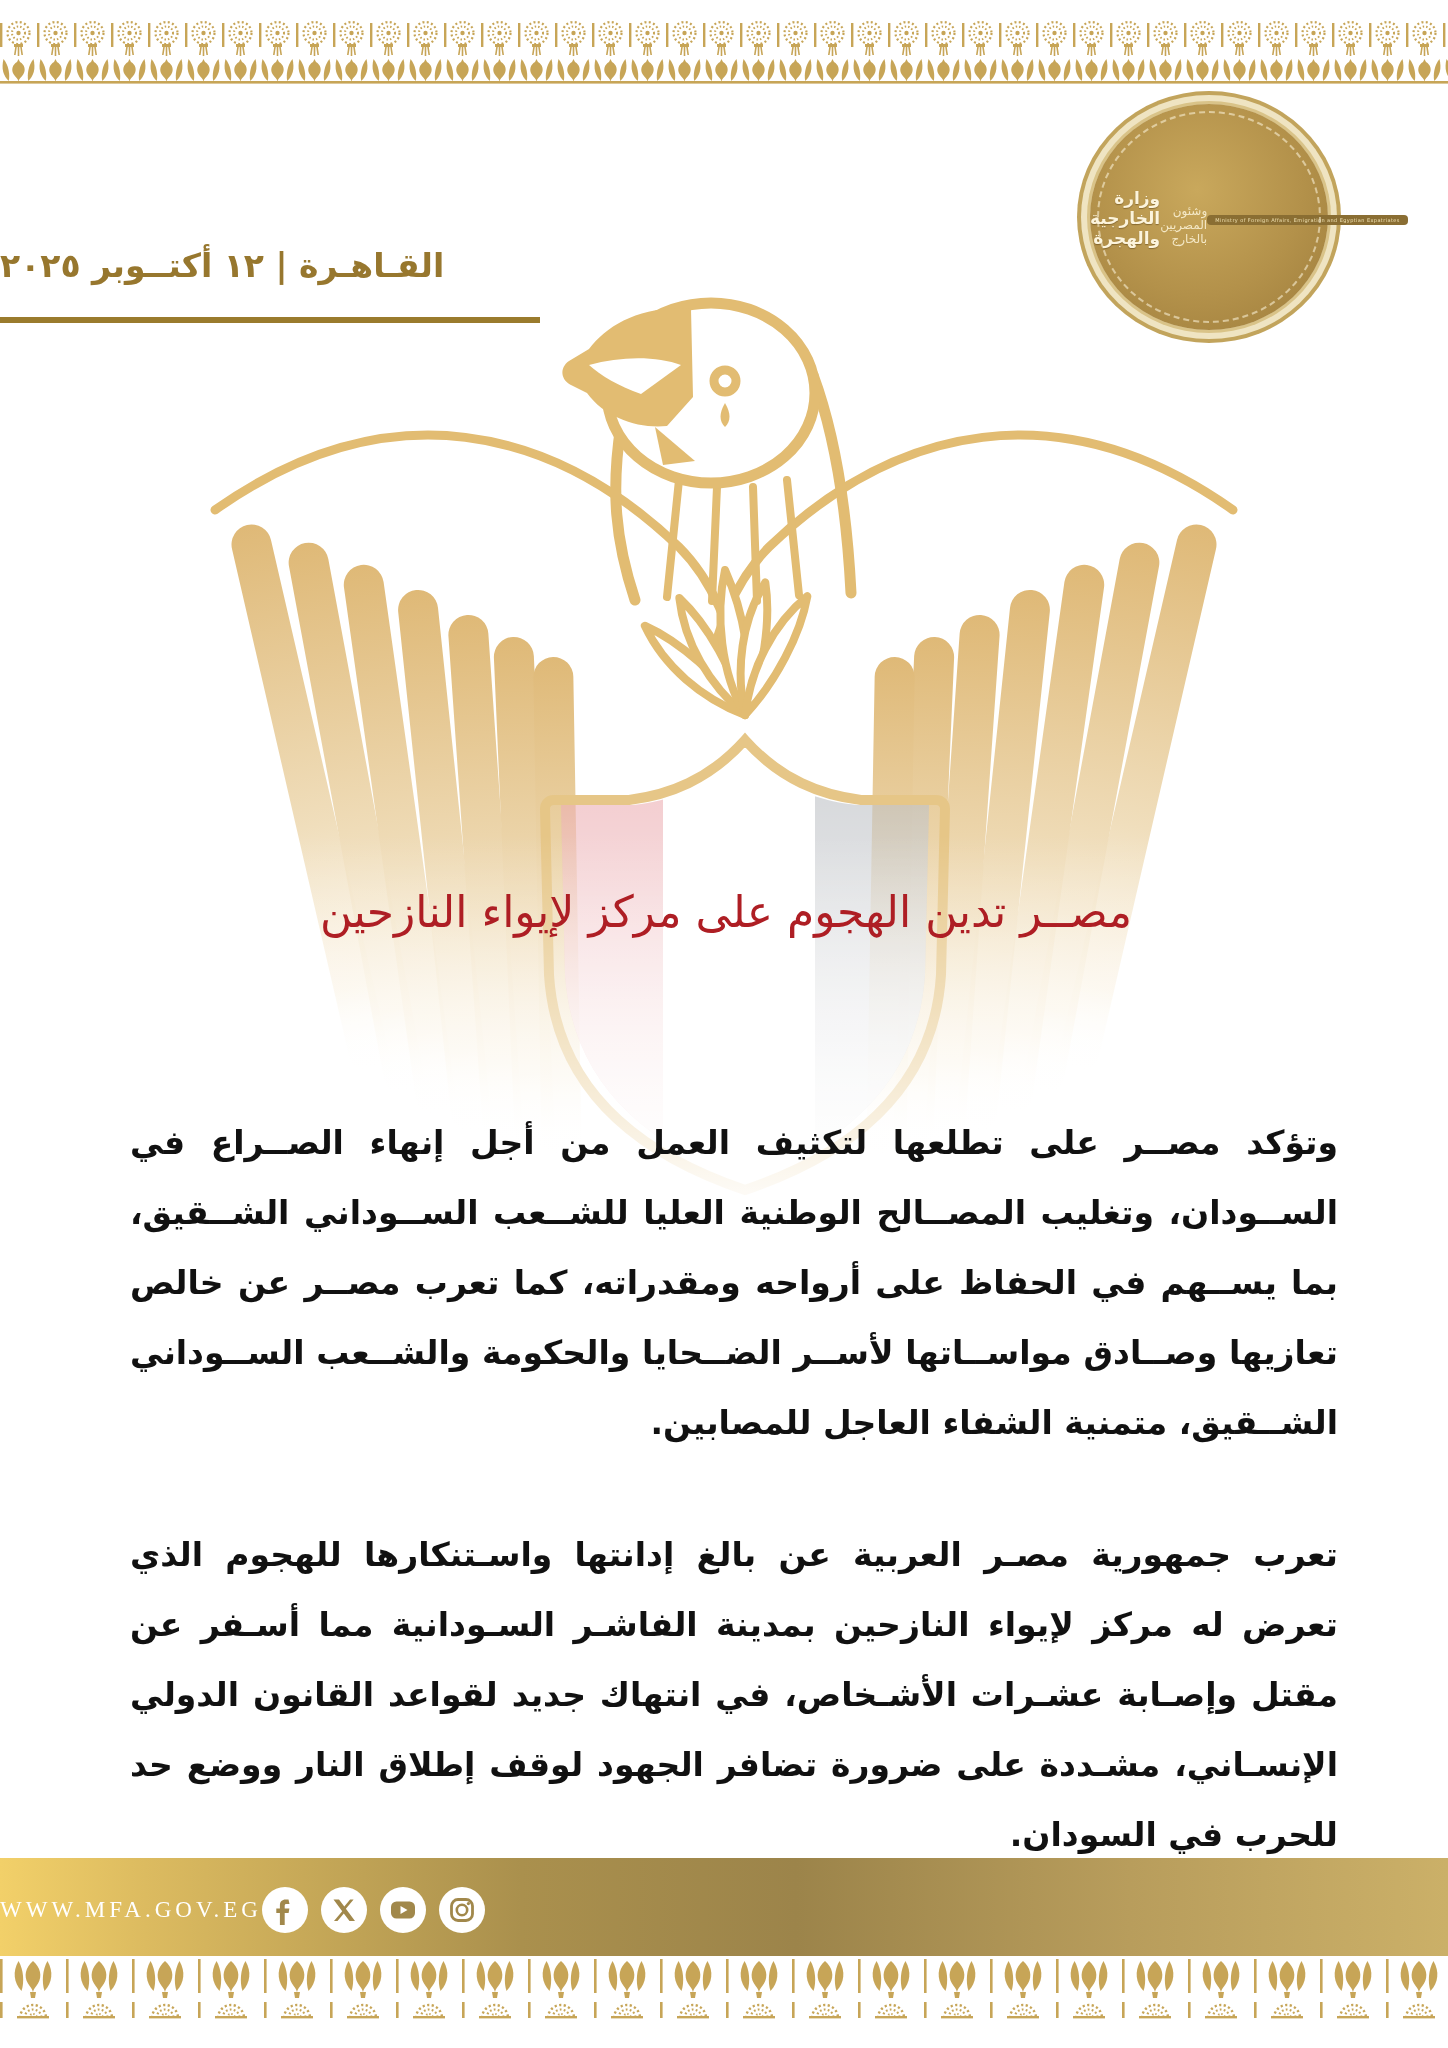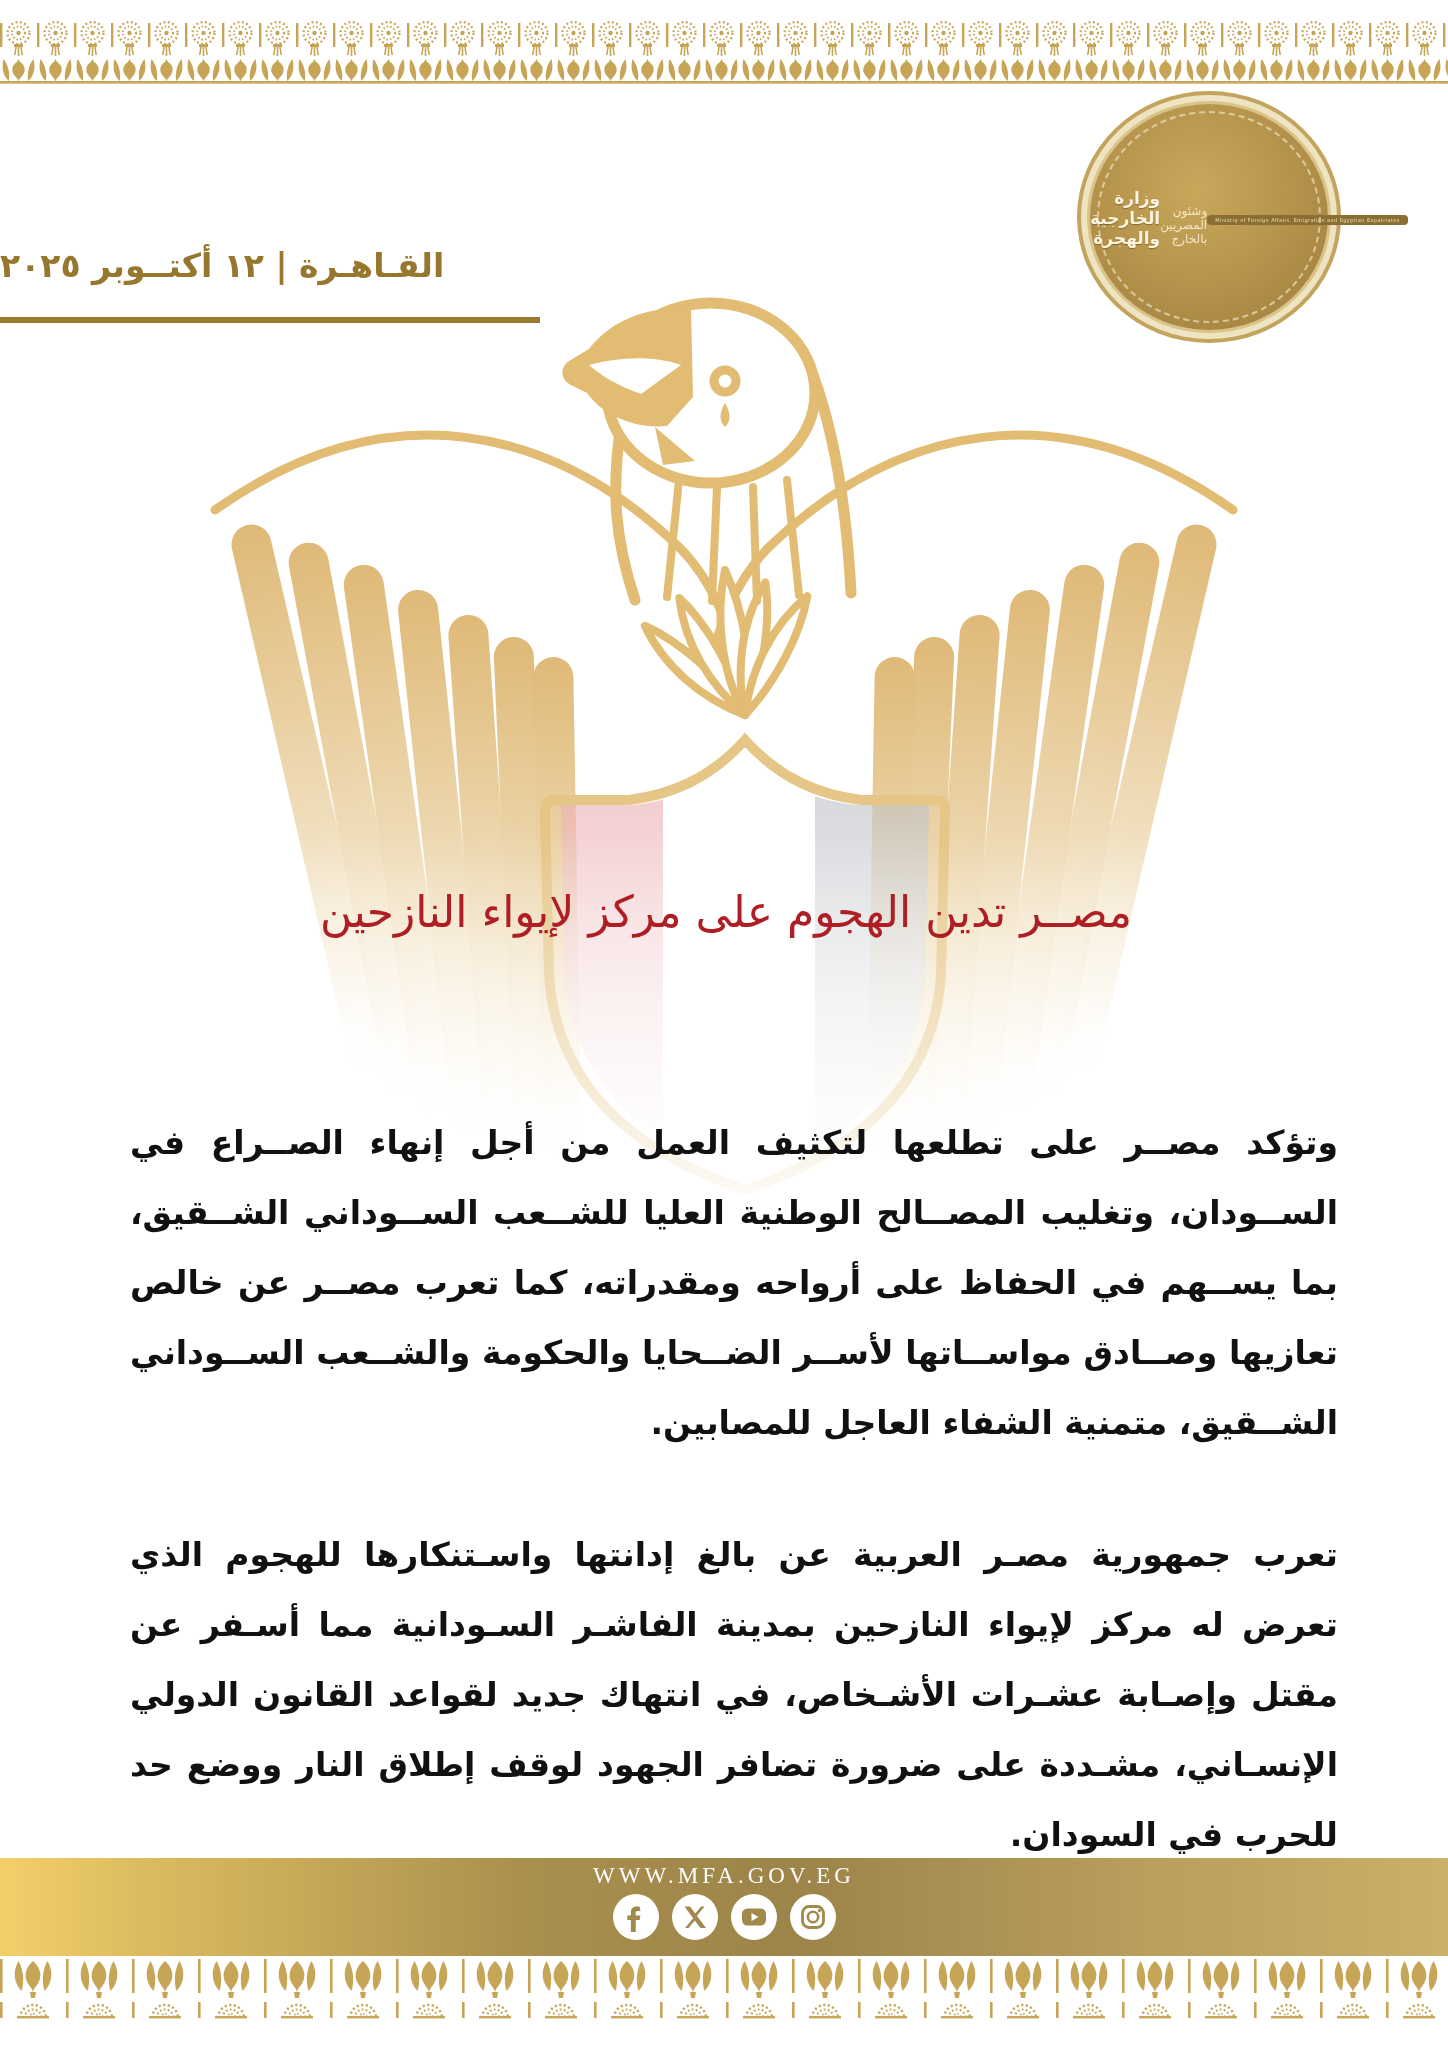--- a/index.html
+++ b/index.html
@@ -30,21 +30,21 @@
   
   .headline{position:absolute;left:2px;top:878px;width:1448px;text-align:center;direction:rtl;
       color:#AE1E24;font-weight:normal;font-size:44px;line-height:68px;z-index:3;}
   
   .article{position:absolute;left:130px;top:1108px;width:1208px;direction:rtl;z-index:3;
       font-size:33px;font-weight:bold;color:#111111;line-height:70px;text-align:justify;}
   .article p{margin:0 0 62px 0;}
   
   .footer-bar{position:absolute;left:0;top:1858px;width:1448px;height:98px;
       background:linear-gradient(90deg,#F2D069 0%,#DCBB60 10%,#AA904D 36%,#9C844A 55%,#B89D5C 78%,#CBB068 100%);
-      display:flex;flex-direction:column;align-items:center;}
+      display:flex;flex-direction:row;align-items:center;}
   .website{font-family:"Liberation Serif",serif;color:#FFFFFF;font-size:23px;letter-spacing:4px;margin-top:5px;}
   .social-row{display:flex;gap:13px;margin-top:5px;}
   .social-circle{width:46px;height:46px;border-radius:50%;background:#FFFFFF;
       display:flex;align-items:center;justify-content:center;}
 </style>
 </head>
 <body>
 
 <div class="page">
 

